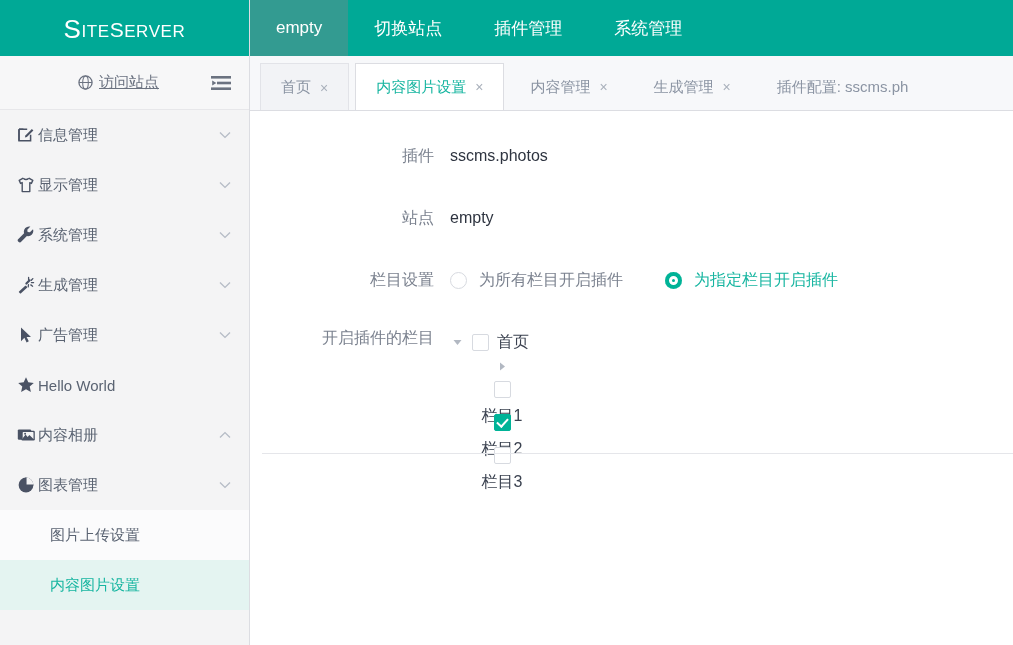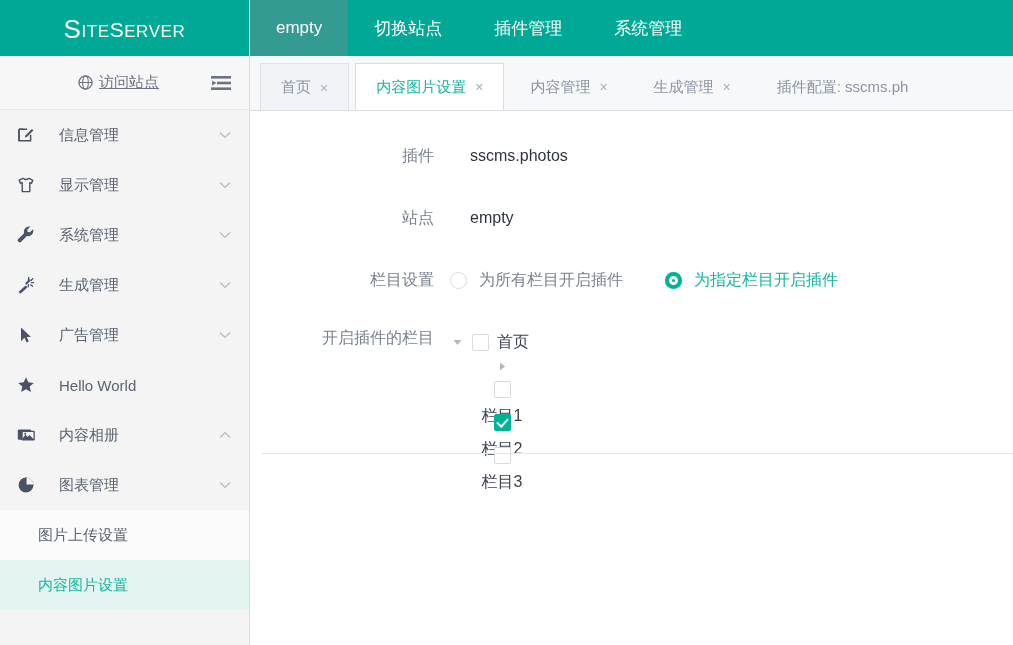--- a/index.html
+++ b/index.html
@@ -48,34 +48,34 @@
     padding-left: 26px;
     text-decoration: underline;
   }
   .globe-icon { width: 15px; height: 15px; display: block; }
   .hamburger { width: 20px; height: 14px; display: block; cursor: pointer; }
 
   .menu { flex: 1; overflow: hidden; }
   .menu-item {
     height: 50px; display: flex; align-items: center;
     padding: 0 18px 0 16px; color: #5a6372; font-size: 15px;
-    cursor: pointer; gap: 23px;
+    cursor: pointer; gap: 2px;
   }
   .menu-item .mi-icon {
     width: 20px; height: 20px; display: flex;
     align-items: center; justify-content: center; flex: 0 0 20px;
     color: #4a5264;
   }
   .menu-item .mi-label { flex: 1; color: #5a6372; }
   .menu-item .mi-caret { color: #b6bcc6; font-size: 11px; line-height: 1; }
   .menu-item.expanded { }
   .submenu { background: #fbfbfc; }
   .sub-item {
     height: 50px; display: flex; align-items: center;
-    padding-left: 38px; font-size: 15px; color: #5a6372;
+    padding-left: 50px; font-size: 15px; color: #5a6372;
     cursor: pointer; background: #fbfbfc;
   }
   .sub-item.active { background: #e4f4f1; color: #16b5a0; }
 
   
   .main { flex: 1; height: 525px; display: flex; flex-direction: column; background: #ffffff; }
 
   .topnav {
     height: 56px; background: #00a996; display: flex; align-items: stretch;
     flex: 0 0 56px;
@@ -107,21 +107,21 @@
   .tab.active .tab-close { color: #a9b0bb; }
   .tab.noborder { background: #f7f8fa; border: none; text-align: center; }
 
   .content { flex: 1; background: #ffffff; position: relative; overflow: hidden; }
   .form { padding: 26px 0 0 0; }
   .form-row { display: flex; align-items: flex-start; margin-bottom: 0; }
   .form-row .f-label {
     width: 200px; text-align: right; padding-right: 16px;
     color: #7b828f; font-size: 16px; line-height: 38px; flex: 0 0 200px;
   }
-  .form-row .f-value { color: #2e3440; font-size: 16px; line-height: 38px; margin-left: 20px; }
+  .form-row .f-value { color: #2e3440; font-size: 16px; line-height: 38px; }
   .row-plugin { height: 62px; }
   .row-site { height: 62px; }
   .row-radio { height: 58px; }
 
   .radio-group { display: flex; align-items: center; gap: 42px; height: 38px; }
   .radio-opt { display: flex; align-items: center; gap: 12px; cursor: pointer; font-size: 16px; }
   .radio-dot {
     width: 17px; height: 17px; border-radius: 50%;
     border: 1px solid #d7dae0; background: #fff; flex: 0 0 17px;
     display: block;

